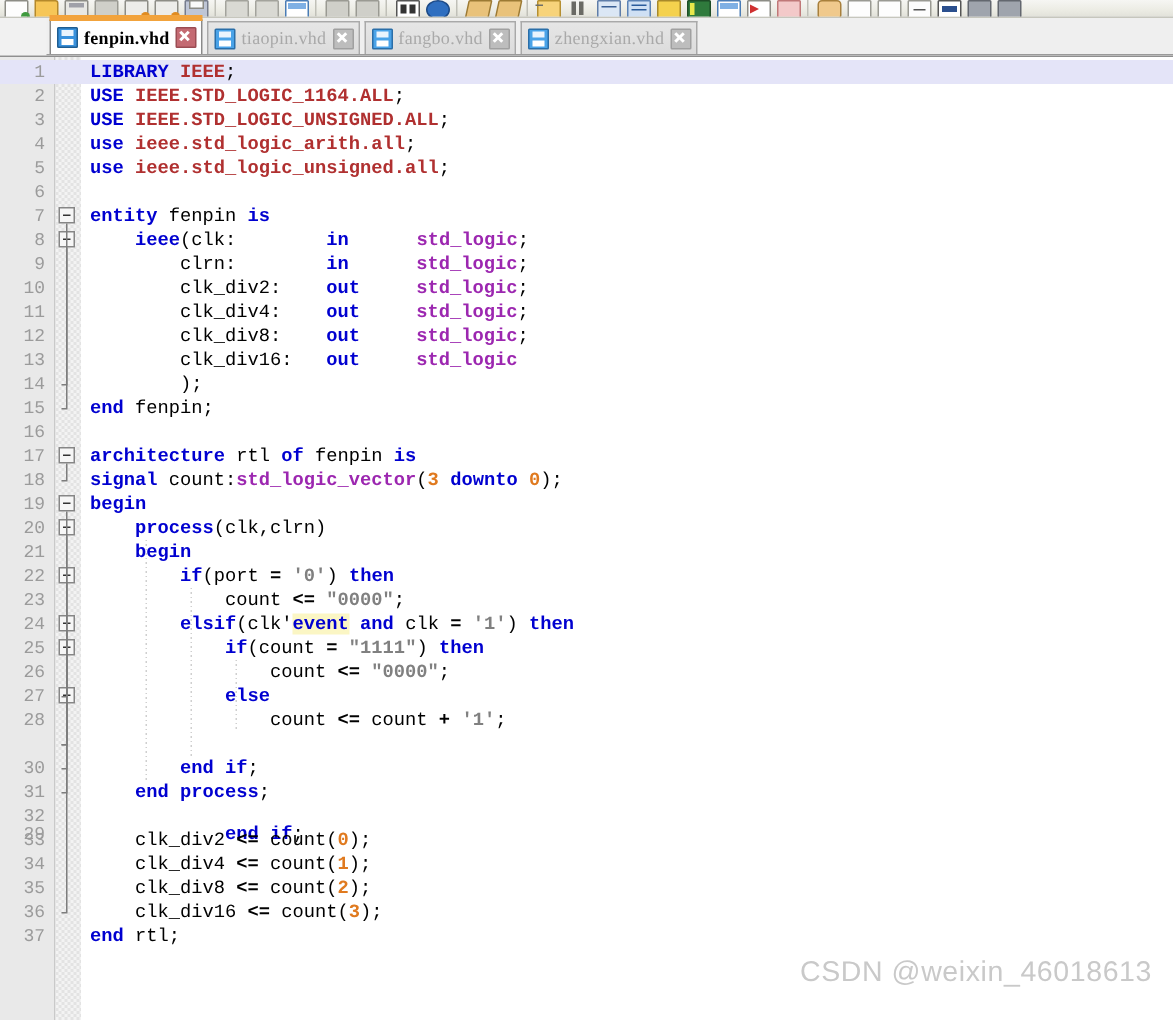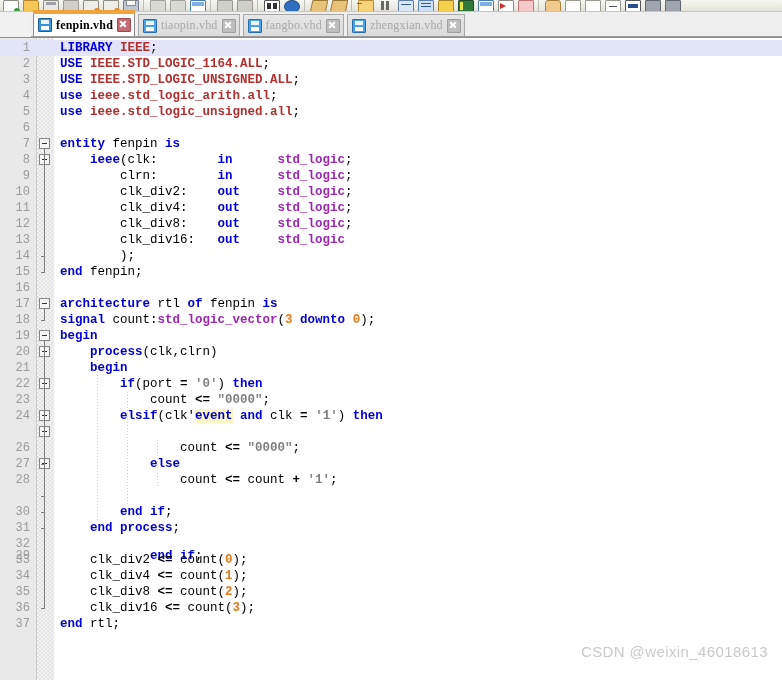--- a/index.html
+++ b/index.html
@@ -162,21 +162,21 @@
   .fold.open::after{display:none;}
   .vline{position:absolute;left:44px;width:1px;background:#7d7d7d;}
   .endtick{position:absolute;left:41px;width:4px;height:1px;background:#7d7d7d;}
 
   
   .iguide{position:absolute;width:1px;background:repeating-linear-gradient(to bottom,#cfcfcf 0 1px,transparent 1px 3px);}
 
   
   .watermark{
     position:absolute;right:14px;bottom:20px;
-    color:#c9c9c9;font-size:15px;letter-spacing:0.4px;
+    color:#c9c9c9;font-size:19px;letter-spacing:0.4px;
     font-family:"Liberation Sans",sans-serif;
   }
 </style>
 </head>
 <body>
 
 <div id="app">
 
   <div class="toolbar" id="toolbar">
       <div class="tb-item">
@@ -328,20 +328,21 @@
         <div class="line" style="top: 226px; position: absolute; left: 0px; width: 628px;"><span class="ln">15</span><span class="src"><span class="kw">end</span><span class="pl"> fenpin;</span></span></div>
         <div class="line" style="top: 242px; position: absolute; left: 0px; width: 782px;"><span class="ln">16</span><span class="src"></span></div>
         <div class="line" style="top: 258px; position: absolute; left: 0px; width: 782px;"><span class="ln">17</span><span class="src"><span class="kw">architecture</span><span class="pl"> rtl </span><span class="kw">of</span><span class="pl"> fenpin </span><span class="kw">is</span></span></div>
         <div class="line" style="top: 274px; position: absolute; left: 0px; width: 782px;"><span class="ln">18</span><span class="src"><span class="kw">signal</span><span class="pl"> count:</span><span class="ty">std_logic_vector</span><span class="pl">(</span><span class="num">3</span><span class="pl"> </span><span class="kw">downto</span><span class="pl"> </span><span class="num">0</span><span class="pl">);</span></span></div>
         <div class="line" style="top: 290px; position: absolute; left: 0px; width: 782px;"><span class="ln">19</span><span class="src"><span class="kw">begin</span></span></div>
         <div class="line" style="top: 306px; position: absolute; left: 0px; width: 782px;"><span class="ln">20</span><span class="src"><span class="pl">    </span><span class="kw">process</span><span class="pl">(clk,clrn)</span></span></div>
         <div class="line" style="top: 322px; position: absolute; left: 0px; width: 782px;"><span class="ln">21</span><span class="src"><span class="pl">    </span><span class="kw">begin</span></span></div>
         <div class="line" style="top: 338px; position: absolute; left: 0px; width: 782px;"><span class="ln">22</span><span class="src"><span class="pl">        </span><span class="kw">if</span><span class="pl">(port </span><span class="op">=</span><span class="pl"> </span><span class="str">'0'</span><span class="pl">) </span><span class="kw">then</span></span></div>
         <div class="line" style="top: 354px; position: absolute; left: 0px; width: 782px;"><span class="ln">23</span><span class="src"><span class="pl">            count </span><span class="op">&lt;=</span><span class="pl"> </span><span class="str">"0000"</span><span class="pl">;</span></span></div>
         <div class="line" style="top: 370px; position: absolute; left: 0px; width: 782px;"><span class="ln">24</span><span class="src"><span class="pl">        </span><span class="kw">elsif</span><span class="pl">(clk'</span><span class="kw hl">event</span><span class="pl"> </span><span class="kw">and</span><span class="pl"> clk </span><span class="op">=</span><span class="pl"> </span><span class="str">'1'</span><span class="pl">) </span><span class="kw">then</span></span></div>
+        <div class="line" style="top: 386px; position: absolute; left: 0px; width: 782px;"><span class="ln">25</span><span class="src"><span class="pl">            </span><span class="kw">if</span><span class="pl">(count </span><span class="op">=</span><span class="pl"> </span><span class="str">"1111"</span><span class="pl">) </span><span class="kw">then</span></span></div>
         <div class="line" style="top: 402px; position: absolute; left: 0px; width: 762px;"><span class="ln">26</span><span class="src"><span class="pl">                count </span><span class="op">&lt;=</span><span class="pl"> </span><span class="str">"0000"</span><span class="pl">;</span></span></div>
         <div class="line" style="top: 418px; position: absolute; left: 0px; width: 782px;"><span class="ln">27</span><span class="src"><span class="pl">            </span><span class="kw">else</span></span></div>
         <div class="line" style="top: 434px; position: absolute; left: 0px; width: 782px;"><span class="ln">28</span><span class="src"><span class="pl">                count </span><span class="op">&lt;=</span><span class="pl"> count </span><span class="op">+</span><span class="pl"> </span><span class="str">'1'</span><span class="pl">;</span></span></div>
         <div class="line" style="top: 462px; position: absolute; left: 0px; width: 659px; margin-top: 48px;"><span class="ln">29</span><span class="src"><span class="pl">            </span><span class="kw">end</span><span class="pl"> </span><span class="kw">if</span><span class="pl">;</span></span></div>
         <div class="line" style="top: 466px; position: absolute; left: 0px; width: 782px;"><span class="ln">30</span><span class="src"><span class="pl">        </span><span class="kw">end</span><span class="pl"> </span><span class="kw">if</span><span class="pl">;</span></span></div>
         <div class="line" style="top: 482px; position: absolute; left: 0px; width: 782px;"><span class="ln">31</span><span class="src"><span class="pl">    </span><span class="kw">end</span><span class="pl"> </span><span class="kw">process</span><span class="pl">;</span></span></div>
         <div class="line" style="top: 498px; position: absolute; left: 0px; width: 782px;"><span class="ln">32</span><span class="src"></span></div>
         <div class="line" style="top: 514px; position: absolute; left: 0px; width: 782px;"><span class="ln">33</span><span class="src"><span class="pl">    clk_div2 </span><span class="op">&lt;=</span><span class="pl"> count(</span><span class="num">0</span><span class="pl">);</span></span></div>
         <div class="line" style="top: 530px; position: absolute; left: 0px; width: 782px;"><span class="ln">34</span><span class="src"><span class="pl">    clk_div4 </span><span class="op">&lt;=</span><span class="pl"> count(</span><span class="num">1</span><span class="pl">);</span></span></div>
         <div class="line" style="top: 546px; position: absolute; left: 0px; width: 782px;"><span class="ln">35</span><span class="src"><span class="pl">    clk_div8 </span><span class="op">&lt;=</span><span class="pl"> count(</span><span class="num">2</span><span class="pl">);</span></span></div>

